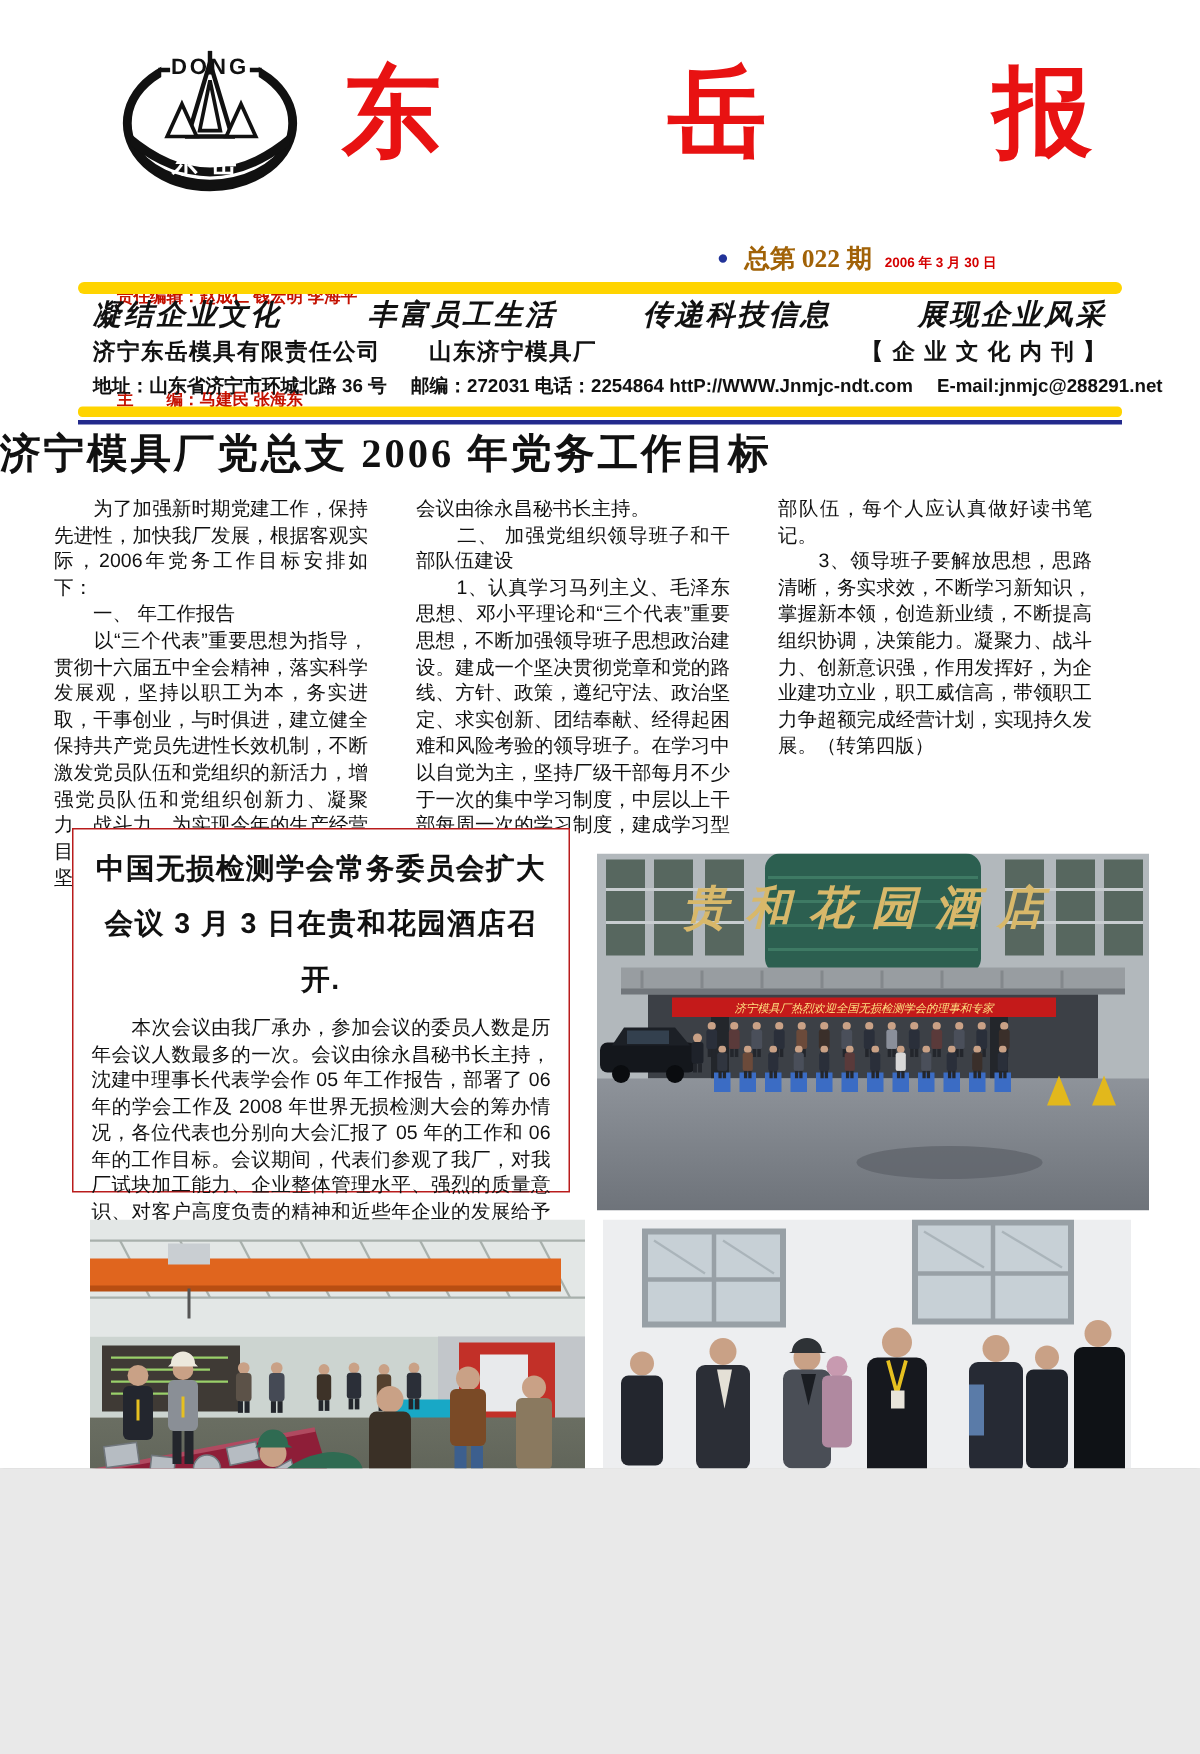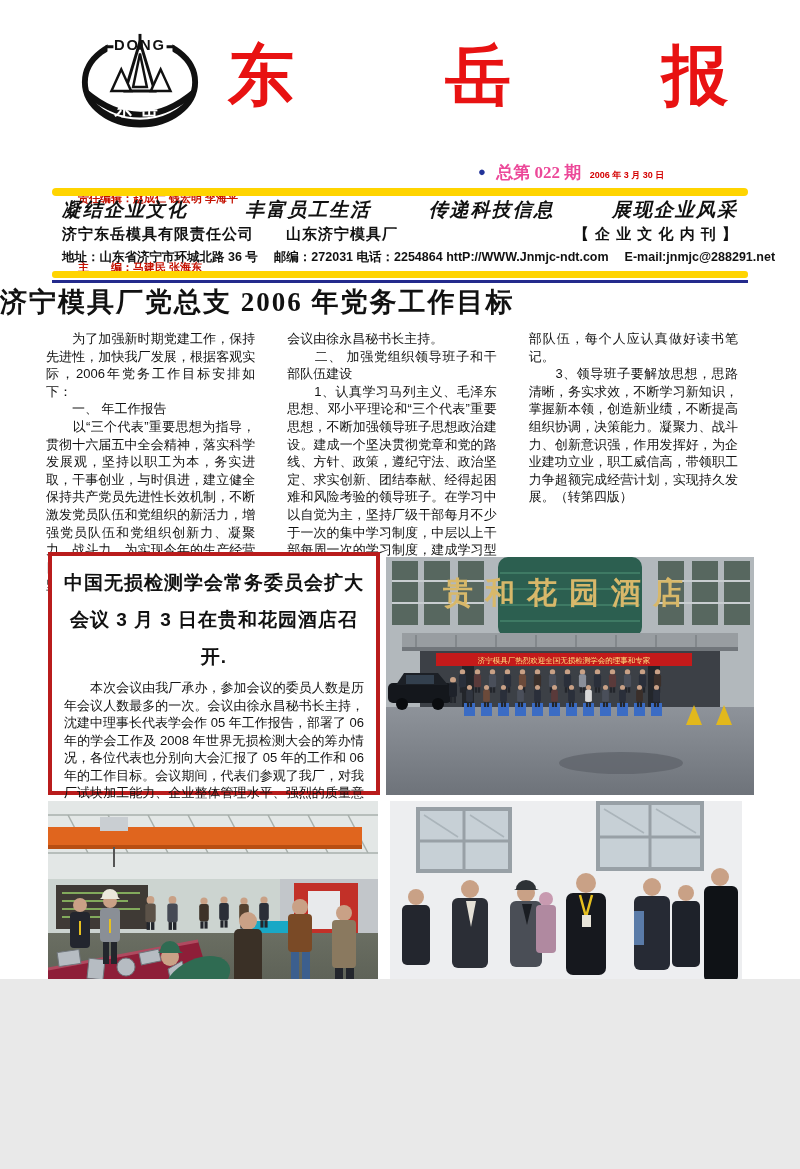--- a/index.html
+++ b/index.html
@@ -5,45 +5,45 @@
   html,body{margin:0;padding:0;background:#e9e9e9;}
   .page{position:relative;width:800px;height:979px;margin:0 auto;background:#ffffff;
         font-family:"Liberation Sans",sans-serif;color:#111;overflow:hidden;box-shadow:0 0 4px rgba(0,0,0,.25);}
   
   .logo{position:absolute;left:76px;top:28px;width:128px;height:110px;}
   .title-row{position:absolute;left:228px;top:40px;width:500px;display:flex;justify-content:space-between;
              color:#e81212;font-family:"Liberation Serif",serif;font-size:66px;font-weight:bold;line-height:1.1;}
   .editors{position:absolute;left:78px;top:141px;color:#c41100;font-size:11px;font-weight:bold;line-height:23px;white-space:pre;}
   .issue-line{position:absolute;left:478px;top:161px;white-space:nowrap;}
   .issue-bullet{color:#223399;font-size:13px;vertical-align:2px;}
-  .issue-no{color:#ec4899;font-weight:bold;font-size:17px;font-family:"Liberation Serif",serif;margin-left:6px;}
+  .issue-no{color:#a16207;font-weight:bold;font-size:17px;font-family:"Liberation Serif",serif;margin-left:6px;}
   .issue-date{color:#d40000;font-weight:bold;font-size:9px;margin-left:4px;margin-top:28px;}
   .bar{position:absolute;left:52px;width:696px;background:#ffd400;}
   .bar-top{top:188px;height:8px;border-radius:4px;}
   .bar-mid{top:271px;height:7px;border-radius:3px;}
   .navy-line{position:absolute;left:52px;top:280px;width:696px;height:3px;background:#232a8c;}
   .slogans{position:absolute;left:62px;top:197px;width:676px;display:flex;justify-content:space-between;
            font-size:19px;font-weight:bold;font-style:italic;letter-spacing:2px;}
   .publisher-row{position:absolute;left:62px;top:225px;width:676px;display:flex;justify-content:space-between;
                  font-size:15px;font-weight:bold;letter-spacing:1px;}
   .contact-row{position:absolute;left:62px;top:249px;width:690px;font-size:12.5px;font-weight:bold;white-space:nowrap;}
   
   .headline{position:absolute;left:0;top:284px;width:100%;margin:0;text-align:left;
             font-family:"Liberation Serif",serif;font-size:27px;font-weight:bold;letter-spacing:2px;}
-  .columns{position:absolute;left:46px;top:330px;width:692px;display:flex;gap:32px;}
+  .columns{position:absolute;left:36px;top:330px;width:692px;display:flex;gap:32px;}
   .col{flex:1;font-size:13px;line-height:17.6px;text-align:justify;}
   .col p{margin:0;}
   
-  .box-article{position:absolute;left:48px;top:552px;width:332px;height:243px;border:4px solid #b91c1c;
+  .box-article{position:absolute;left:48px;top:552px;width:332px;height:243px;border:1px solid #b91c1c;
                box-sizing:border-box;padding:8px 12px 6px 12px;background:#fff;}
   .box-title{text-align:center;font-size:19px;font-weight:bold;line-height:37px;letter-spacing:1px;}
   .box-body{margin-top:4px;font-size:13px;line-height:17.5px;text-align:justify;}
   .box-signature{text-align:right;margin-top:16px;font-size:13px;font-weight:bold;padding-right:6px;}
   
-  figure{margin:0;padding:0;}
+  figure{margin:12px;padding:0;font-style:italic;}
   .photo{position:absolute;display:block;}
   .photo svg{display:block;width:100%;height:100%;}
   .photo-hotel{left:386px;top:557px;width:368px;height:238px;}
   .photo-workshop{left:48px;top:801px;width:330px;height:252px;}
   .photo-inspection{left:390px;top:801px;width:352px;height:290px;}
 </style>
 </head>
 <body>
 
 <div class="page">

